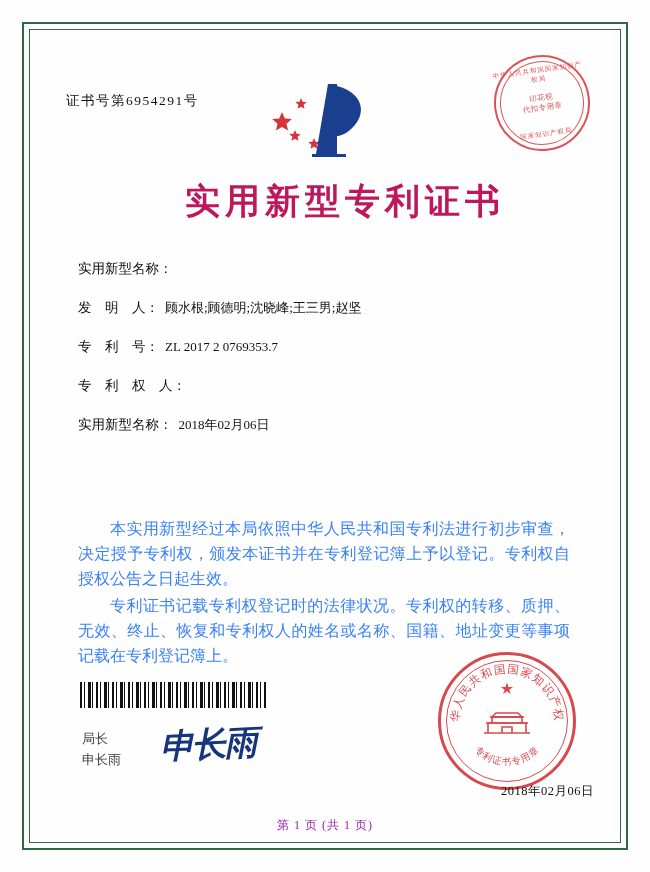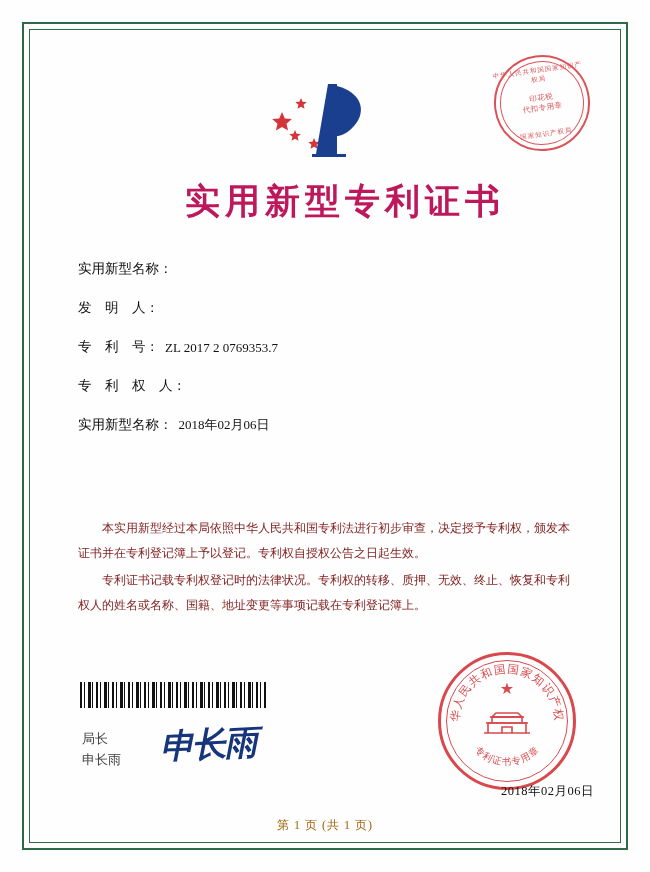--- a/index.html
+++ b/index.html
@@ -122,44 +122,44 @@
 
   
   .fields {
     position: absolute;
     left: 78px;
     top: 260px;
     width: 500px;
   }
   .field-row {
     display: flex;
-    align-items: flex-end;
+    align-items: center;
     margin-bottom: 21px;
     font-size: 13px;
   }
   .field-label {
     white-space: nowrap;
     color: #111;
     font-size: 13.5px;
   }
   .field-value {
     margin-left: 6px;
     color: #111;
     font-size: 13px;
   }
 
   
   .paragraphs {
     position: absolute;
     left: 78px;
     top: 516px;
     width: 492px;
-    font-size: 12px;
+    font-size: 16px;
     line-height: 25px;
-    color: #7f1d1d;
+    color: #3b82f6;
     text-align: justify;
   }
   .paragraphs p {
     margin: 0 0 2px 0;
     text-indent: 2em;
   }
 
   
   .barcode {
     position: absolute;
@@ -246,32 +246,33 @@
   }
 
   
   .footer {
     position: absolute;
     bottom: 38px;
     left: 0;
     width: 100%;
     text-align: center;
     font-size: 12px;
-    color: #a16207;
+    color: #a21caf;
     letter-spacing: 1px;
   }
 </style>
 </head>
 <body>
 
 <div class="page">
 
   <div class="border-outer"></div>
   <div class="border-inner"></div>
 
+  <div class="cert-no">证书号第6954291号</div>
 
   <div class="logo">
     <svg width="110" height="82" viewBox="0 0 110 82" xmlns="http://www.w3.org/2000/svg">
       <g fill="#d4353a">
         <polygon points="14,34 16.8,40.5 23.8,41.1 18.5,45.7 20.1,52.5 14,48.9 7.9,52.5 9.5,45.7 4.2,41.1 11.2,40.5"></polygon>
         <polygon points="33,20 34.6,23.8 38.7,24.1 35.6,26.8 36.5,30.8 33,28.7 29.5,30.8 30.4,26.8 27.3,24.1 31.4,23.8"></polygon>
         <polygon points="27,52 28.6,55.8 32.7,56.1 29.6,58.8 30.5,62.8 27,60.7 23.5,62.8 24.4,58.8 21.3,56.1 25.4,55.8"></polygon>
         <polygon points="46,60 47.6,63.8 51.7,64.1 48.6,66.8 49.5,70.8 46,68.7 42.5,70.8 43.4,66.8 40.3,64.1 44.4,63.8"></polygon>
       </g>
       <g fill="#1b3f8f">
@@ -290,20 +291,21 @@
   </div>
 
   <div class="title">实用新型专利证书</div>
 
   <div class="fields">
     <div class="field-row">
       <span class="field-label">实用新型名称：</span>
     </div>
     <div class="field-row">
       <span class="field-label">发　明　人：</span>
+      <span class="field-value">顾水根;顾德明;沈晓峰;王三男;赵坚</span>
     </div>
     <div class="field-row">
       <span class="field-label">专　利　号：</span>
       <span class="field-value">ZL 2017 2 0769353.7</span>
     </div>
     <div class="field-row">
       <span class="field-label">专　利　权　人：</span>
     </div>
     <div class="field-row">
       <span class="field-label">实用新型名称：</span>

